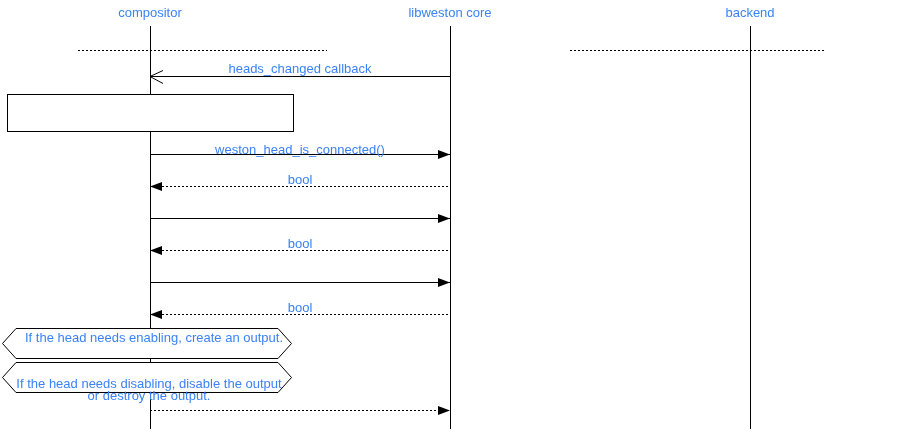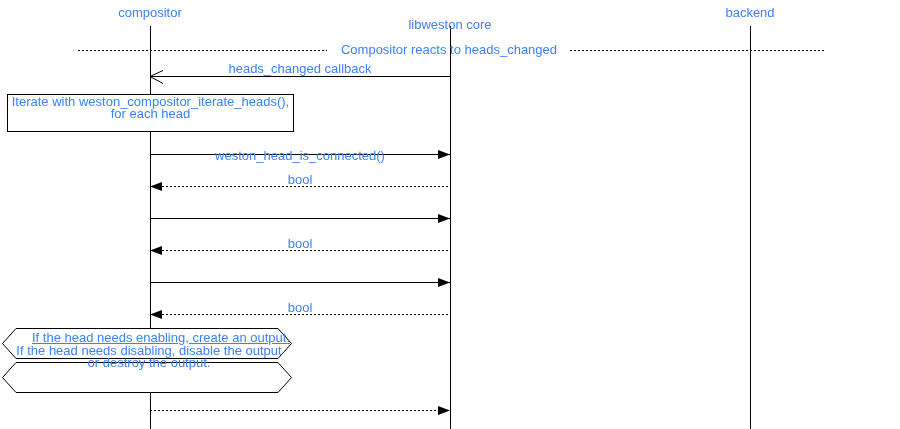--- a/index.html
+++ b/index.html
@@ -64,29 +64,27 @@
     <polygon points="150,314.5 162,310 162,319" fill="#000"></polygon>
 
     <polygon points="16,328.5 278,328.5 291.5,343.5 278,358.5 16,358.5 2.5,343.5" fill="#ffffff" stroke="#000" stroke-width="1"></polygon>
     <polygon points="16,362.5 278,362.5 291.5,377.5 278,392.5 16,392.5 2.5,377.5" fill="#ffffff" stroke="#000" stroke-width="1"></polygon>
 
     <line x1="150" y1="410.5" x2="450" y2="410.5" stroke="#000" stroke-width="1" stroke-dasharray="2,2"></line>
     <polygon points="450,410.5 438,406 438,415" fill="#000"></polygon>
   </svg>
 
   <div class="lbl centered" style="left:150px; top:6px;">compositor</div>
-  <div class="lbl centered" style="left:450px; top:6px;margin-top:12px;">libweston core</div>
+  <div class="lbl centered" style="left:450px; top:6px;">libweston core</div>
   <div class="lbl centered" style="left:750px; top:6px;">backend</div>
 
-  <div class="lbl centered" style="left:449px; top:43px;">Compositor reacts to heads_changed</div>
 
   <div class="lbl centered" style="left:300px; top:62px;">heads_changed callback</div>
-  <div class="lbl centered" style="left:300px; top:149px;">weston_head_is_connected()</div>
+  <div class="lbl centered" style="left:300px; top:143px;">weston_head_is_connected()</div>
   <div class="lbl centered" style="left:300px; top:173px;">bool</div>
   <div class="lbl centered" style="left:300px; top:237px;">bool</div>
   <div class="lbl centered" style="left:300px; top:301px;">bool</div>
 
-  <div class="lbl wrap" style="left:9px; top:96px; width:283px;">Iterate with weston_compositor_iterate_heads(), for each head</div>
 
-  <div class="lbl wrap" style="left:22px; top:332px; width:278px;text-decoration:underline;">If the head needs enabling, create an output.</div>
-  <div class="lbl wrap" style="left:10px; top:345px; width:278px;">If the head needs disabling, disable the output or destroy the output.</div>
+  <div class="lbl wrap" style="left:15px; top:332px; width:278px;">If the head needs enabling, create an output.</div>
+  <div class="lbl wrap" style="left:10px; top:378px; width:278px;">If the head needs disabling, disable the output or destroy the output.</div>
 
 </div>
 
 </body></html>

